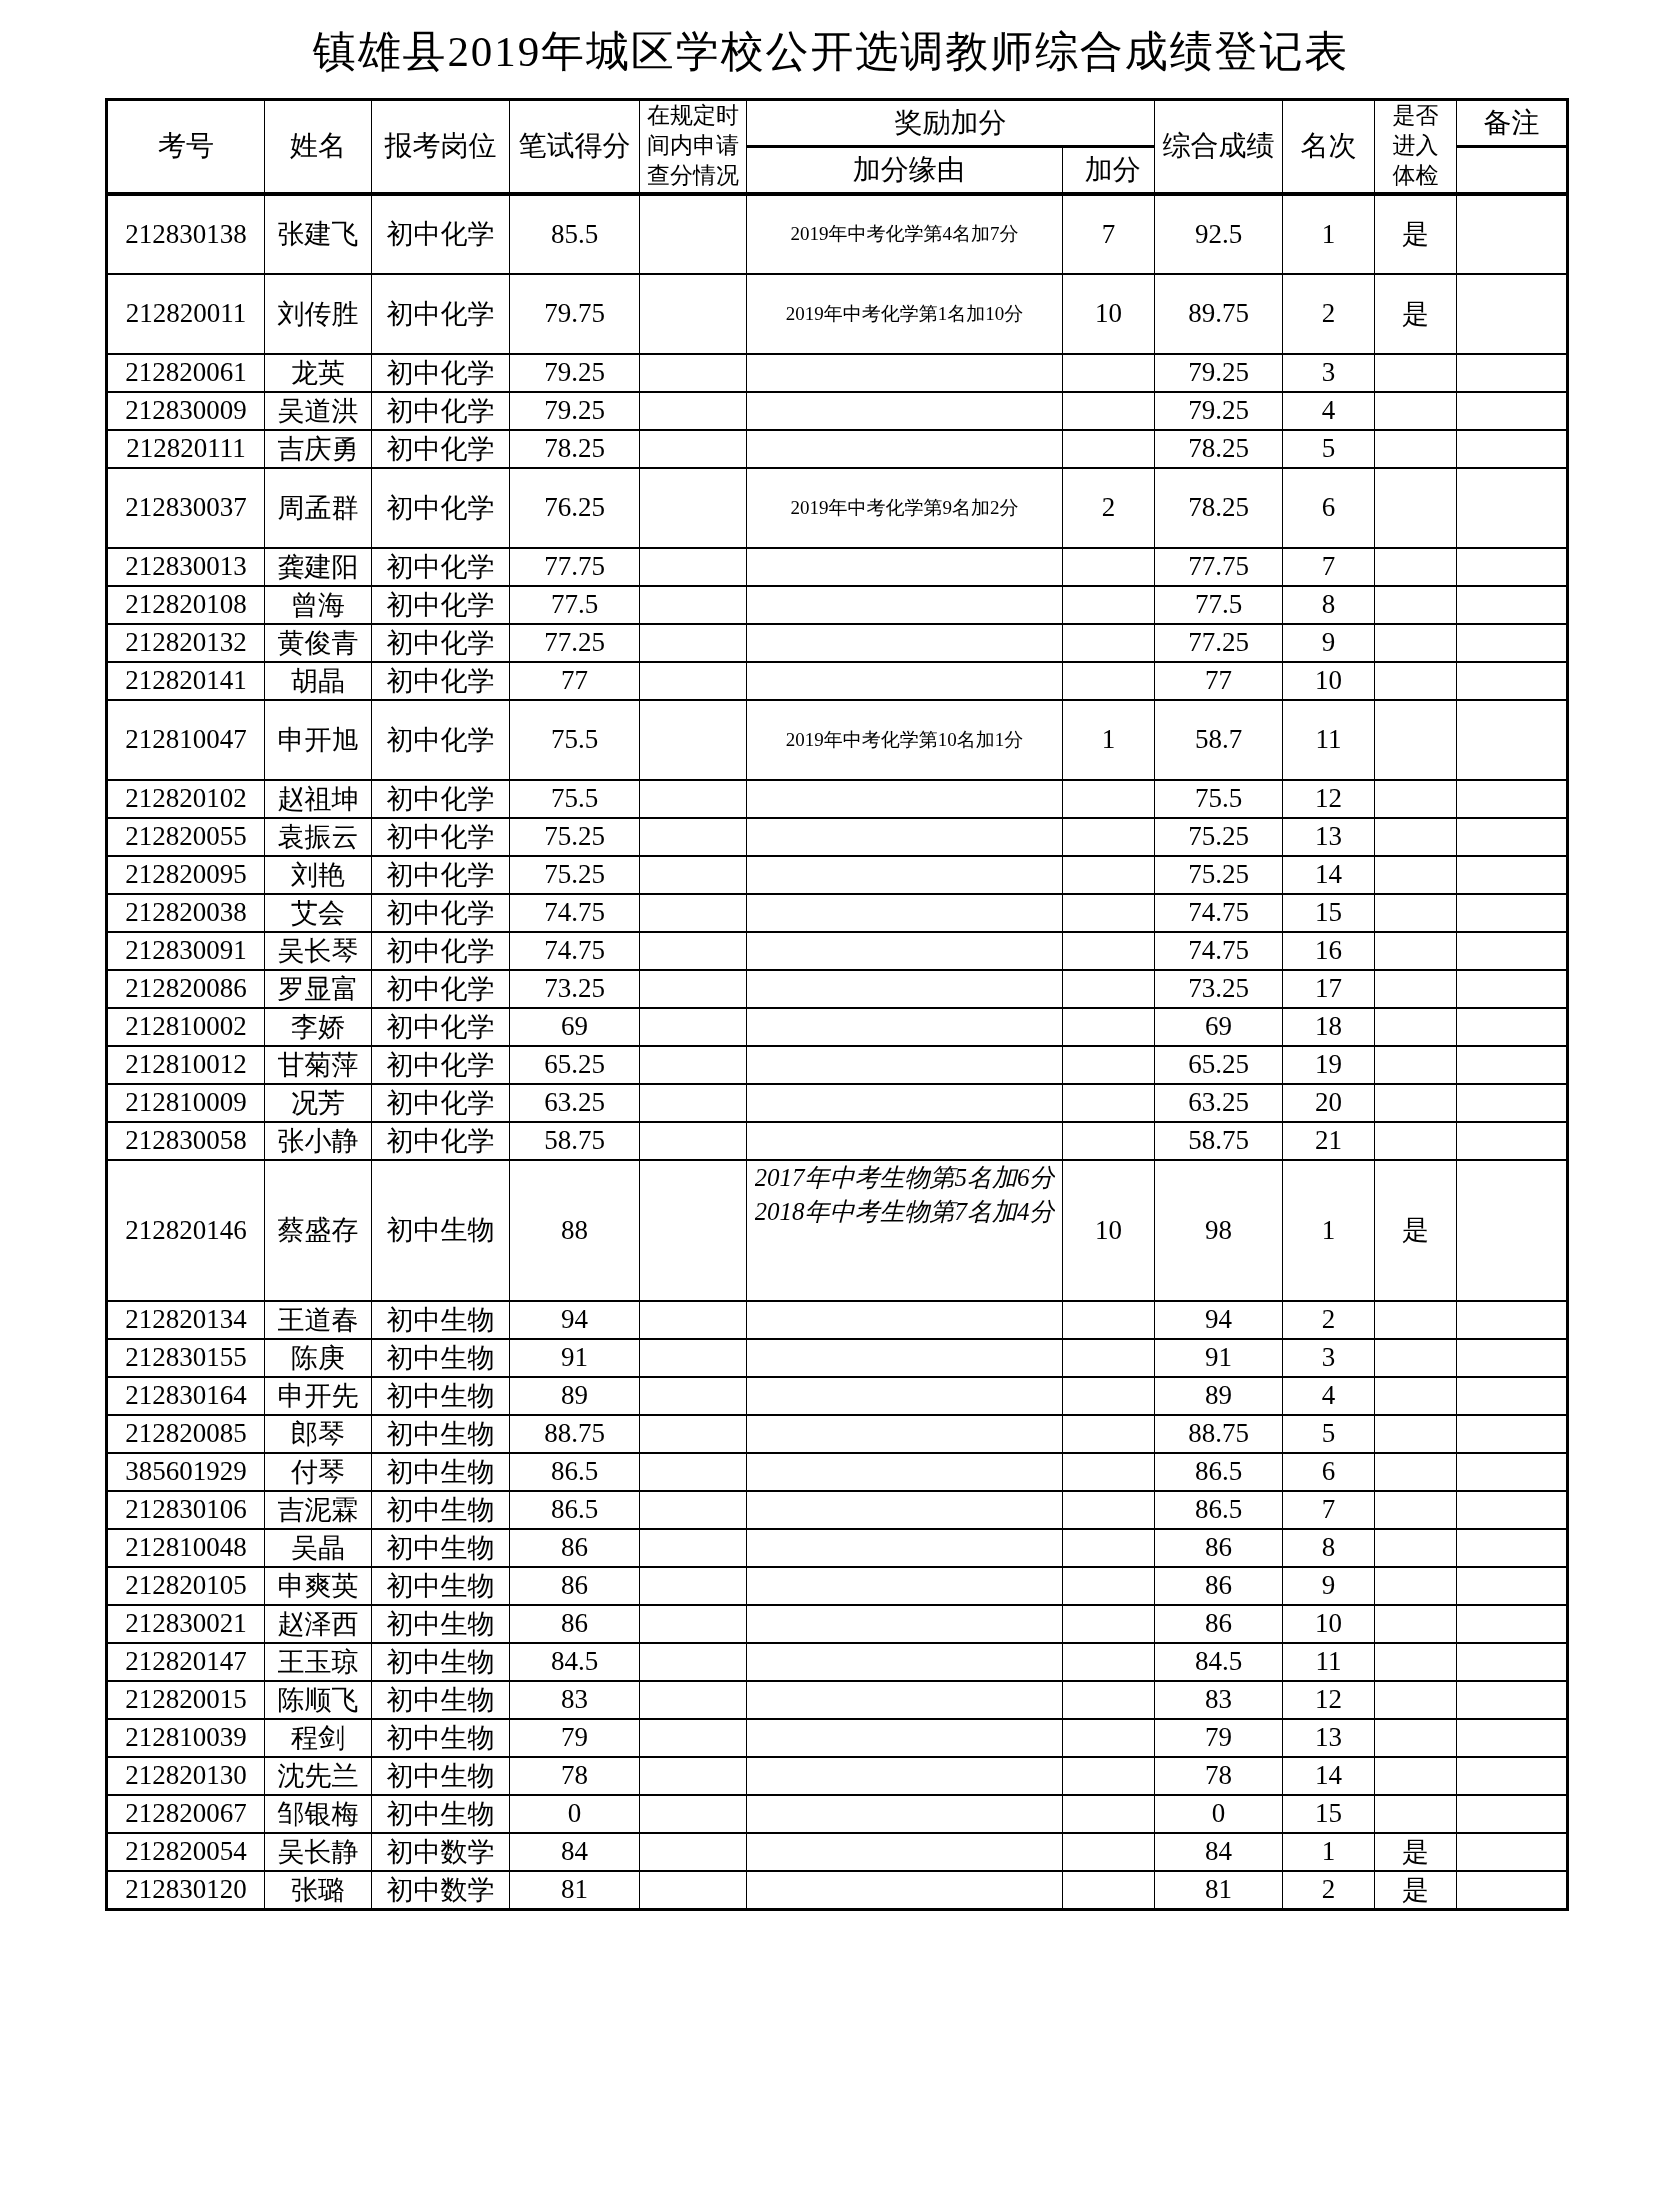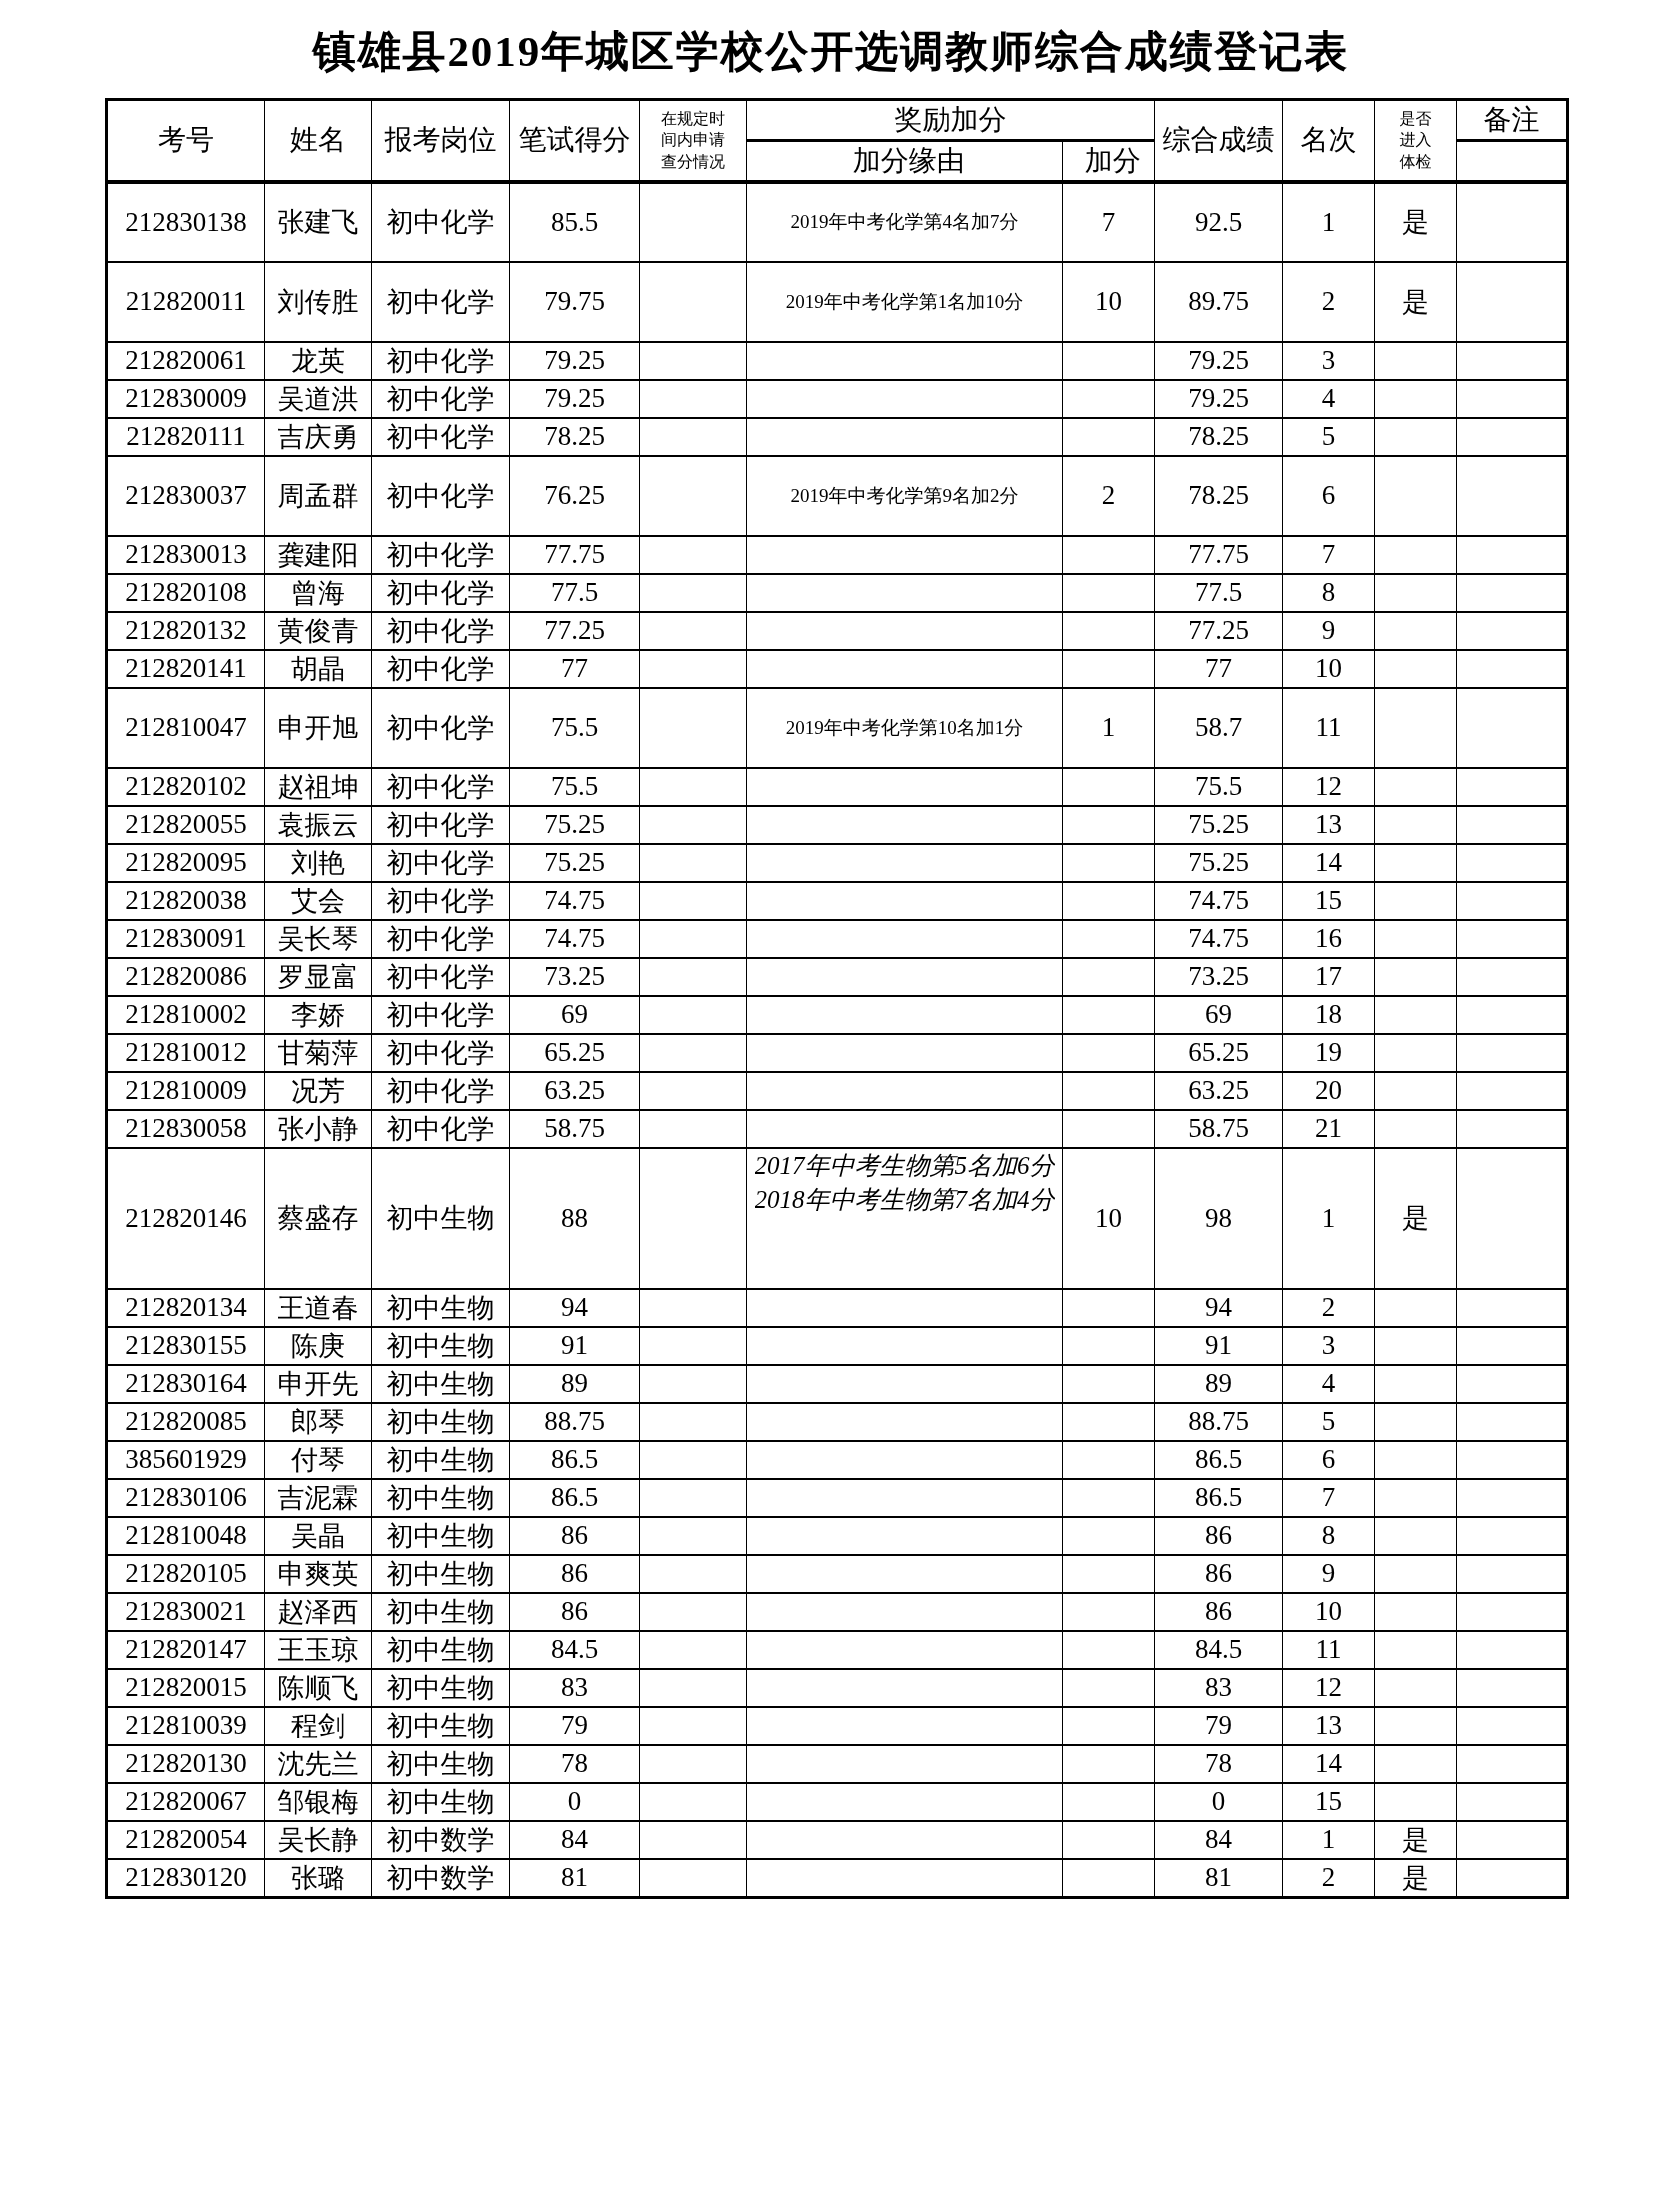--- a/index.html
+++ b/index.html
@@ -6,21 +6,21 @@
   body {
     width:1662px; height:2205px;
     background:#ffffff; color:#000000;
     font-family:"Liberation Serif","DejaVu Serif",serif;
     -webkit-font-smoothing:antialiased;
   }
   .page-title {
     text-align:center;
     padding-top:22.5px;
     font-size:43px;
-    font-weight:bold;
+    font-weight:normal;
     letter-spacing:1.9px;
     white-space:nowrap;
   }
   table.score-table {
     border-collapse:collapse;
     table-layout:fixed;
     width:1460px;
     margin:17px 0 0 105px;
     border:3.7px solid #000;
   }
@@ -30,21 +30,21 @@
     border-bottom-width:2.8px;
     text-align:center;
     vertical-align:middle;
     padding:0 3.7px;
     font-weight:normal;
     overflow:hidden;
     font-size:27px;
   }
   .score-table thead th { font-size:28px; }
   .score-table thead th.small {
-    font-size:16px;
+    font-size:23px;
     line-height:1.32;
     white-space:pre-line;
     padding:0 1.9px;
   }
   .score-table thead tr.hrow-b th { border-top-width:3.7px; border-bottom-width:4.7px;padding-left:12px; }
   .score-table thead tr.hrow-a th[rowspan] { border-bottom-width:4.7px; }
   tr.row-s { height:36px; }
   tr.row-m { height:80px; }
   tr.row-t { height:141px; }
   .score-table td.col-reason { font-size:19px; }

